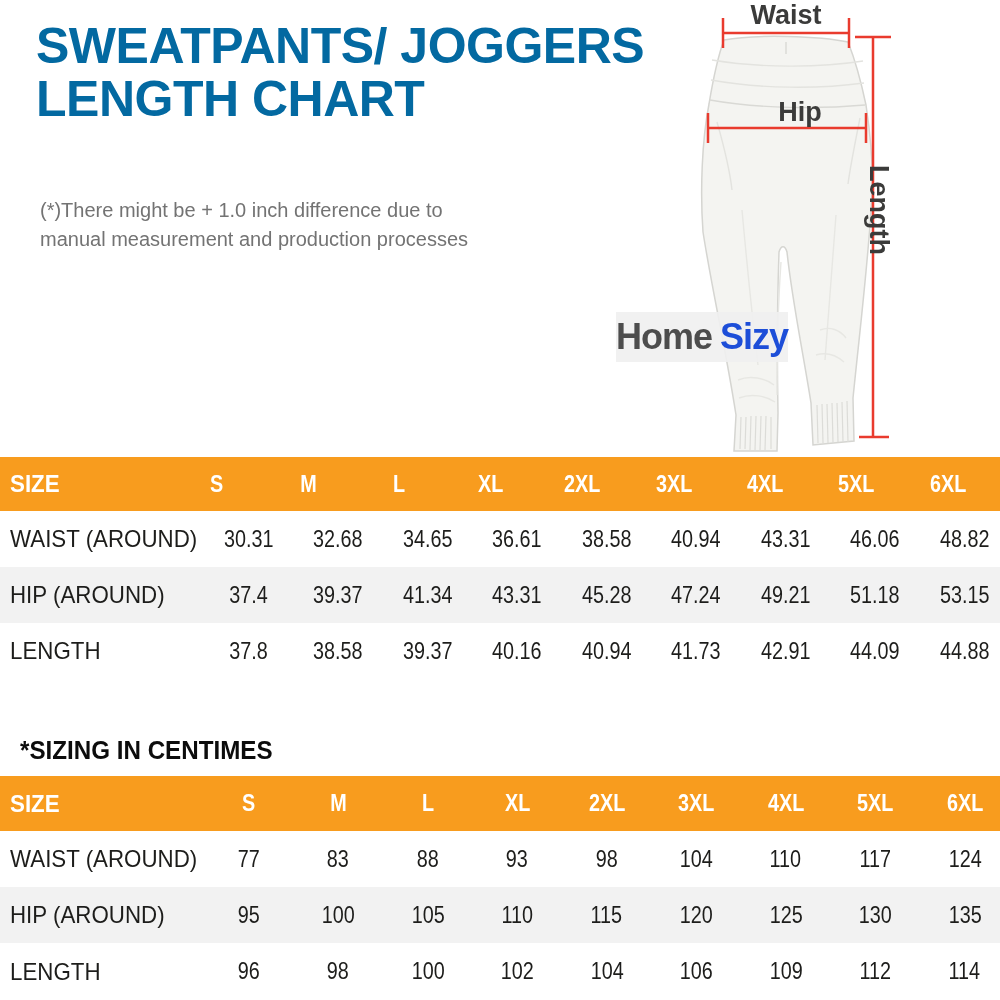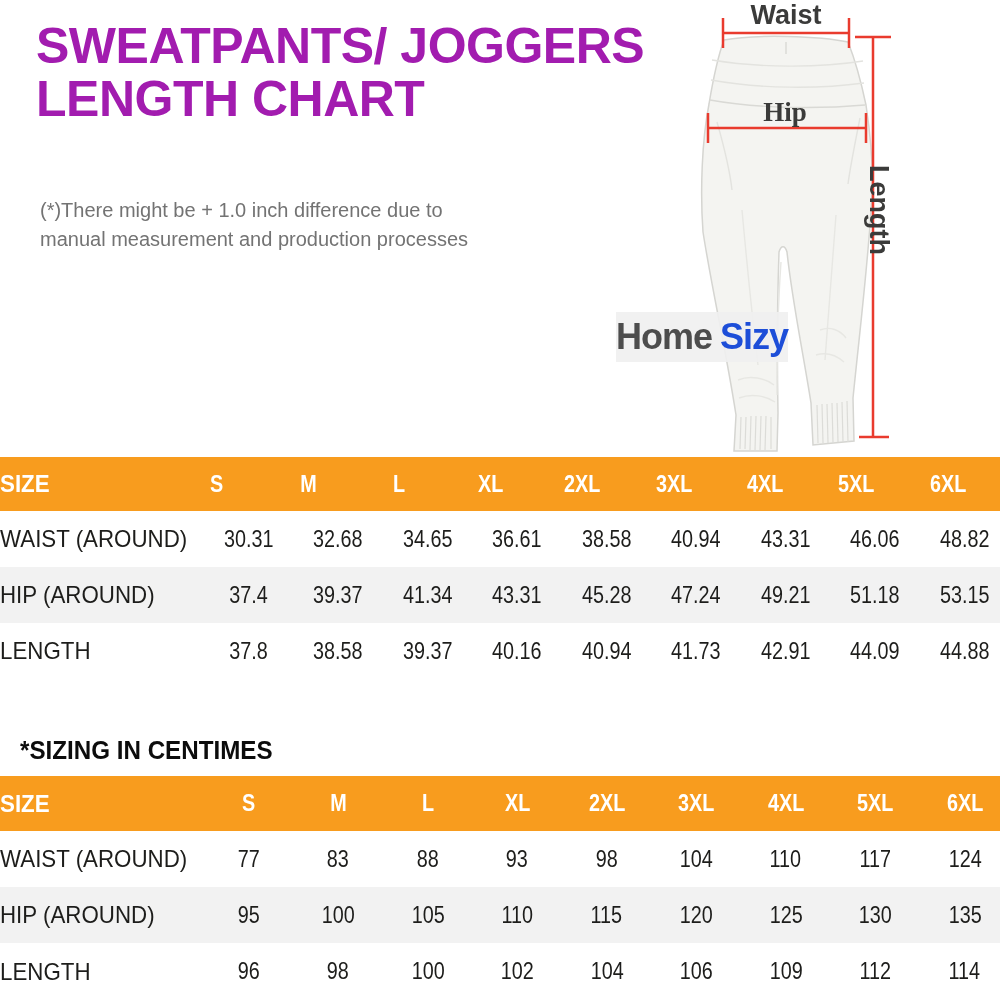--- a/index.html
+++ b/index.html
@@ -2,47 +2,47 @@
 <html><head>
 <meta charset="utf-8">
 <style>
   html,body{margin:0;padding:0;background:#ffffff;}
   .canvas{
     position:relative;width:1000px;height:1000px;background:#ffffff;overflow:hidden;
     font-family:"Liberation Sans", sans-serif;color:#1d1d1b;
   }
   
   .title{position:absolute;left:36px;top:20px;font-size:50px;font-weight:bold;
-         color:#a21caf;line-height:53px;letter-spacing:-0.5px;white-space:nowrap;}
+         color:#0369a1;line-height:53px;letter-spacing:-0.5px;white-space:nowrap;}
   .disclaimer{position:absolute;left:40px;top:196px;font-size:20px;line-height:29px;color:#737373;}
   .cm-heading{position:absolute;left:8px;top:735px;font-size:26px;font-weight:bold;color:#0c0c0c;white-space:nowrap;margin-left:12px;}
   
   .diagram{position:absolute;left:620px;top:0;width:380px;height:460px;}
   .diagram svg{position:absolute;left:0;top:0;}
   .measure-label{position:absolute;font-size:27px;font-weight:bold;color:#3b3b3a;text-align:center;}
   .waist-label{left:113px;top:0;width:106px;}
-  .hip-label{left:112px;top:97px;width:106px;font-family:Liberation Serif, serif;}
+  .hip-label{left:127px;top:97px;width:106px;}
   .length-label{left:210px;top:196px;width:100px;height:28px;transform:rotate(90deg);}
   .brand{position:absolute;left:-4px;top:312px;width:172px;height:50px;background:rgba(240,240,239,0.9);
          display:flex;align-items:center;justify-content:space-between;font-size:36px;font-weight:bold;letter-spacing:-1px;white-space:nowrap;}
   .brand .p1{color:#4d4d4d;}
   .brand .p2{color:#1d4ed8;}
   
   .tbl{position:absolute;left:0;width:1000px;}
   .tbl-in{top:457px;}
   .tbl-cm{top:776px;}
   .trow{display:grid;align-items:center;width:1010px;height:56px;
         grid-template-columns:204px repeat(9,89.5px);}
   .trow.head{background:#f89c1e;color:#ffffff;font-weight:bold;height:54px;}
   .trow.head1{grid-template-columns:171px repeat(9,91.4px);}
   .trow.head2{height:55px;}
   .trow.stripe{background:#f2f2f2;}
   .trow.last{height:57px;}
   .cell{overflow:visible;white-space:nowrap;}
-  .cell.lbl{font-size:24px;}
+  .cell.lbl{padding-left:10px;font-size:24px;}
   .head .cell.lbl{font-size:24px;}
   .cell.val{text-align:center;font-size:23px;}
   .head .cell.val{font-size:23px;}
   .cx93{display:inline-block;transform:scaleX(0.93);transform-origin:left center;}
   .cx86{display:inline-block;transform:scaleX(0.86);transform-origin:center center;}
 </style>
 </head>
 <body>
 
 <div class="canvas">

